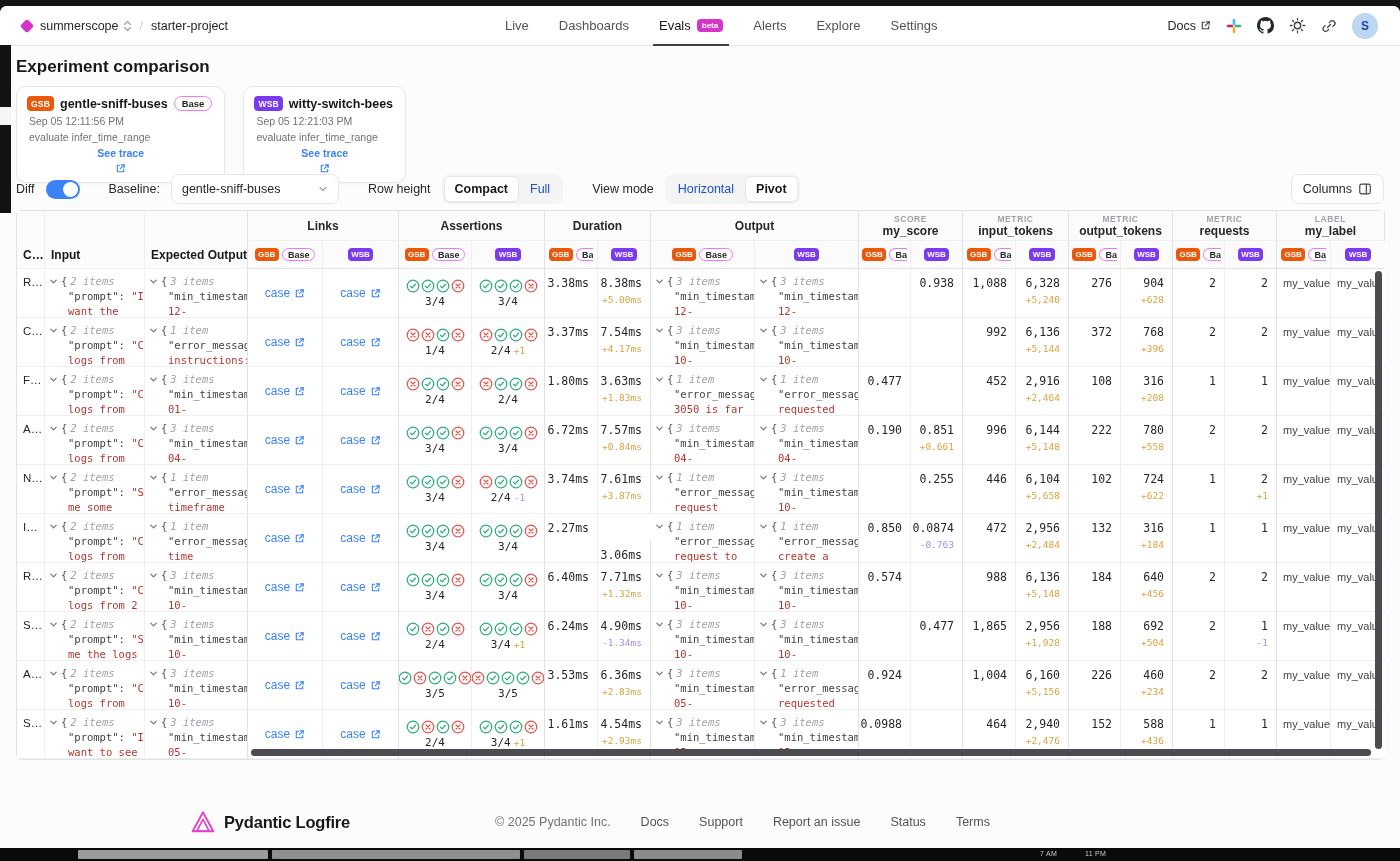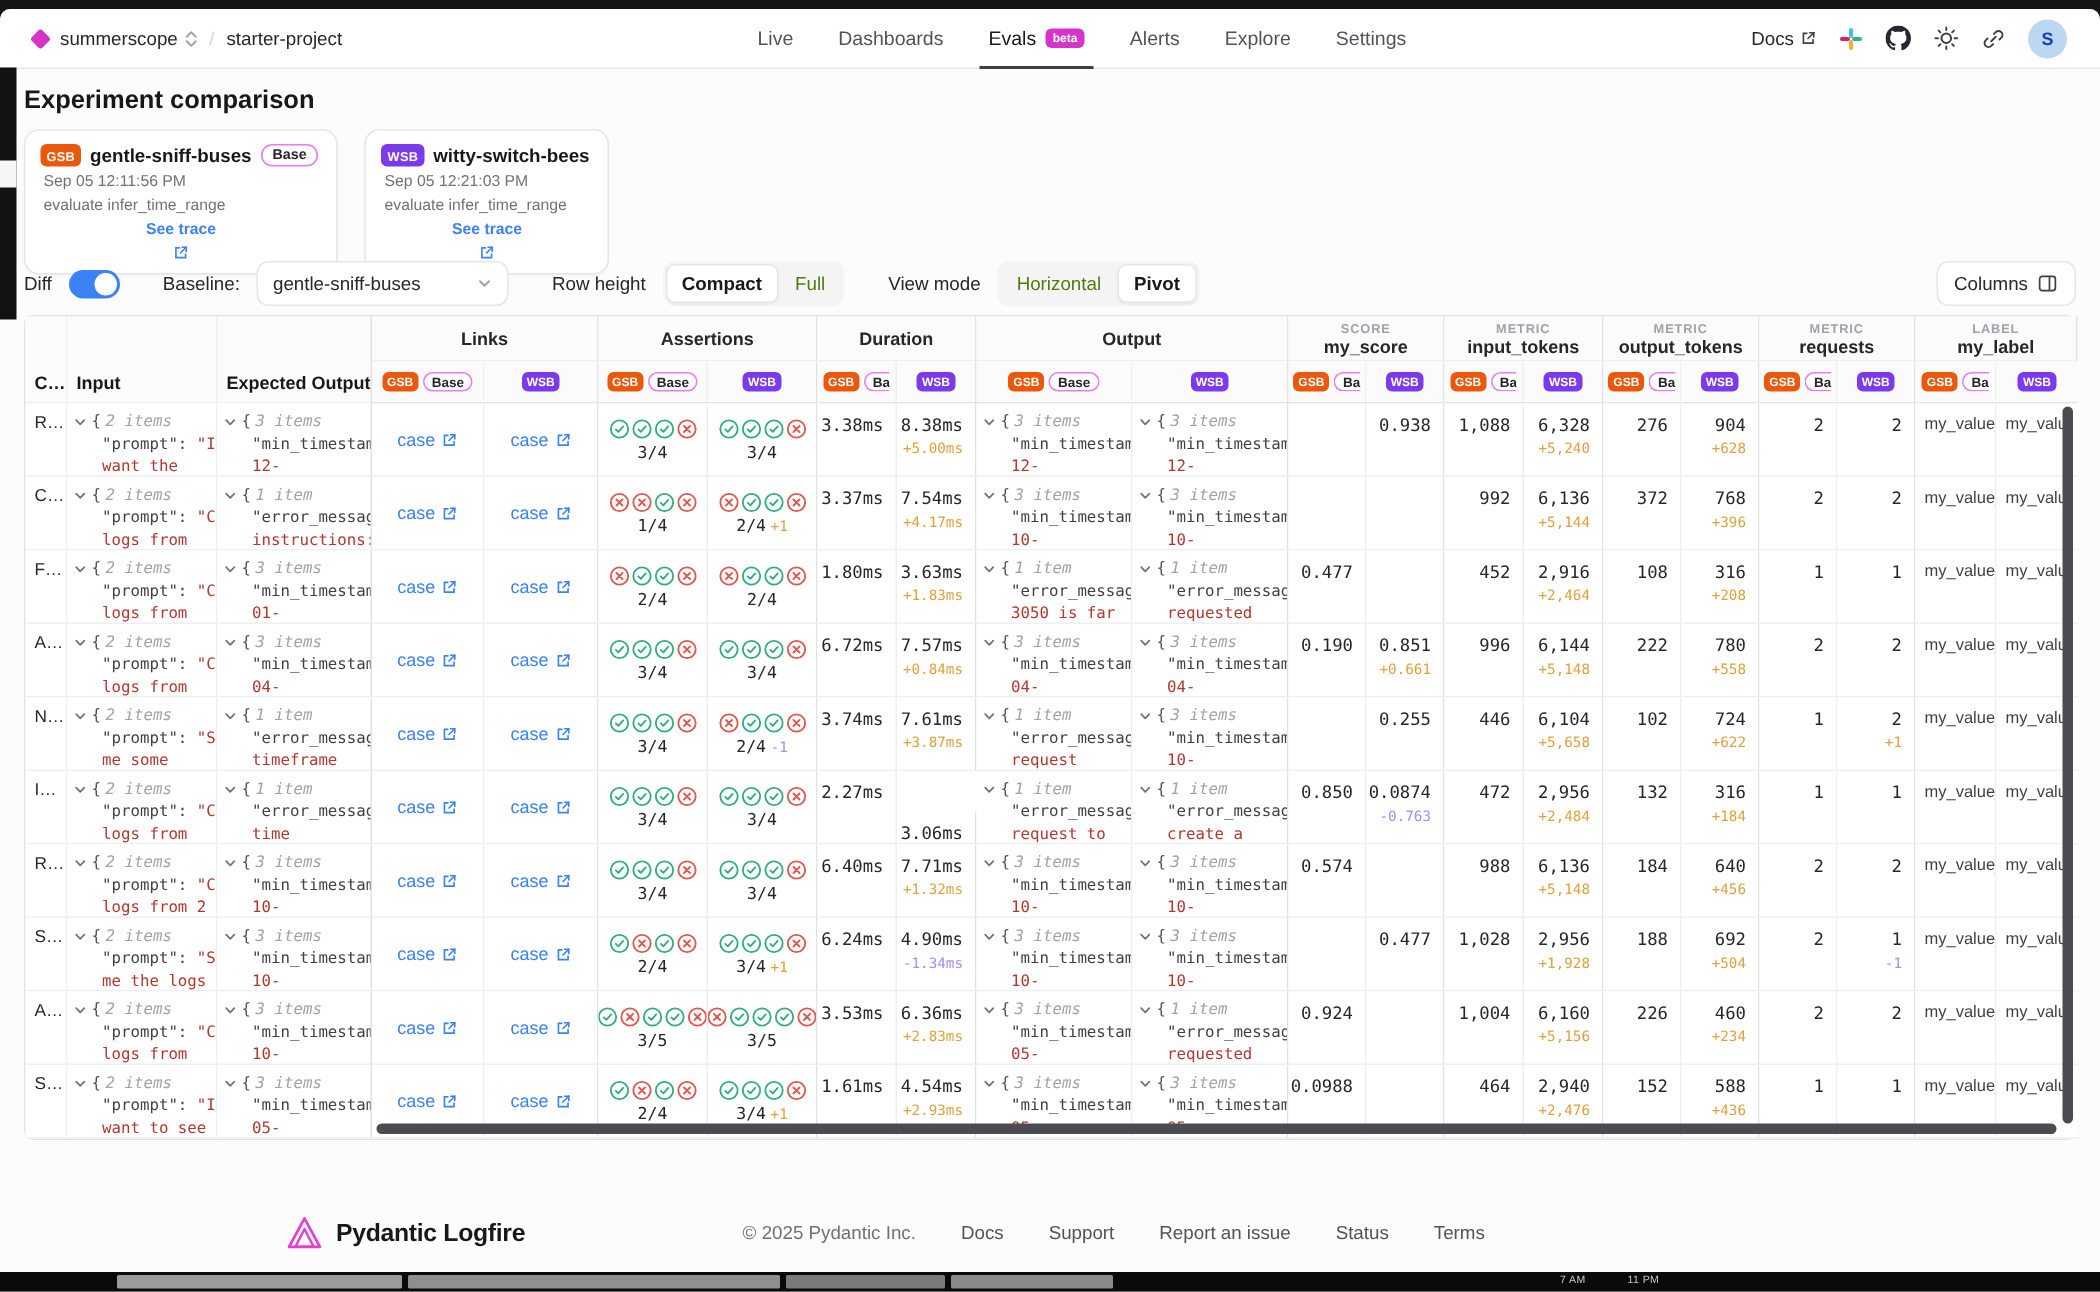--- a/index.html
+++ b/index.html
@@ -49,21 +49,21 @@
 
   
   .controls { position:absolute; left:16px; top:168px; right:16px; height:30px; display:flex; align-items:center; gap:11px; }
   .lbl { font-size:12.5px; color:#27272a; }
   .gap { width:7px; }
   .toggle { width:34px; height:19px; border-radius:10px; background:#3b82f6; position:relative; }
   .toggle .knob { position:absolute; right:2px; top:2px; width:15px; height:15px; border-radius:50%; background:#fff; }
   .select { display:flex; align-items:center; justify-content:space-between; width:168px; height:30px;
             border:1px solid #e6e6e9; border-radius:8px; background:#fff; padding:0 10px; font-size:12.5px; color:#27272a; }
   .seg { display:flex; background:#f4f4f5; border-radius:8px; padding:2px; height:30px; align-items:stretch; }
-  .seg-opt { display:flex; align-items:center; padding:0 10px; font-size:12.5px; color:#4d7c0f; border:1px solid transparent; border-radius:6px; }
+  .seg-opt { display:flex; align-items:center; padding:0 10px; font-size:12.5px; color:#1d4ed8; border:1px solid transparent; border-radius:6px; }
   .seg-opt.selected { background:#fff; border-color:#e6e6e9; font-weight:600; color:#18181b; box-shadow:0 1px 1px rgba(0,0,0,.04); }
   .btn { margin-left:auto; display:inline-flex; align-items:center; gap:6px; height:30px; padding:0 11px;
          border:1px solid #e6e6e9; border-radius:8px; background:#fff; font-size:12.5px; color:#27272a; }
 
   
   .tbl-wrap { position:absolute; left:16px; top:204px; width:1368px; border:1px solid #e2e2e6; border-radius:6px; background:#fff; }
   .tbl { display:grid; grid-template-rows:30px 28px repeat(10,49px); }
   .cell { border-right:1px solid #efeff2; border-bottom:1px solid #efeff2; overflow:hidden; background:#fff; }
   .cell.gb { border-right-color:#e2e2e6; }
   .cell.no-r { border-right:none; }
@@ -1302,21 +1302,21 @@
               <path d="M2 3.5l3 3 3-3" fill="none" stroke="#71717a" stroke-width="1.3" stroke-linecap="round" stroke-linejoin="round"></path>
             </svg>
             <span class="brace">{</span>
             <span class="count">3 items</span>
           </div>
           <div class="l2"><span class="k">"min_timestamp</span></div>
           <div class="l3 cont">10-</div>
         </div>
         <div class="cell c-num" style="grid-area: 10 / 12;"></div>
         <div class="cell c-num gb" style="grid-area: 10 / 13;"><span class="val">0.477</span></div>
-        <div class="cell c-num" style="grid-area: 10 / 14;"><span class="val">1,028</span></div>
+        <div class="cell c-num" style="grid-area: 10 / 14;"><span class="val">1,865</span></div>
         <div class="cell c-num gb" style="grid-area: 10 / 15;"><span class="val">2,956</span><span class="diff">+1,928</span></div>
         <div class="cell c-num" style="grid-area: 10 / 16;"><span class="val">188</span></div>
         <div class="cell c-num gb" style="grid-area: 10 / 17;"><span class="val">692</span><span class="diff">+504</span></div>
         <div class="cell c-num" style="grid-area: 10 / 18;"><span class="val">2</span></div>
         <div class="cell c-num gb" style="grid-area: 10 / 19;"><span class="val">1</span><span class="diff neg">-1</span></div>
         <div class="cell c-label" style="grid-area: 10 / 20;">my_value_</div>
         <div class="cell c-label gb no-r" style="grid-area: 10 / 21;">my_valu</div>
         <div class="cell c-id" style="grid-area: 11 / 1;">A…</div>
         <div class="cell c-json" style="grid-area: 11 / 2;">
           <div class="l1">

